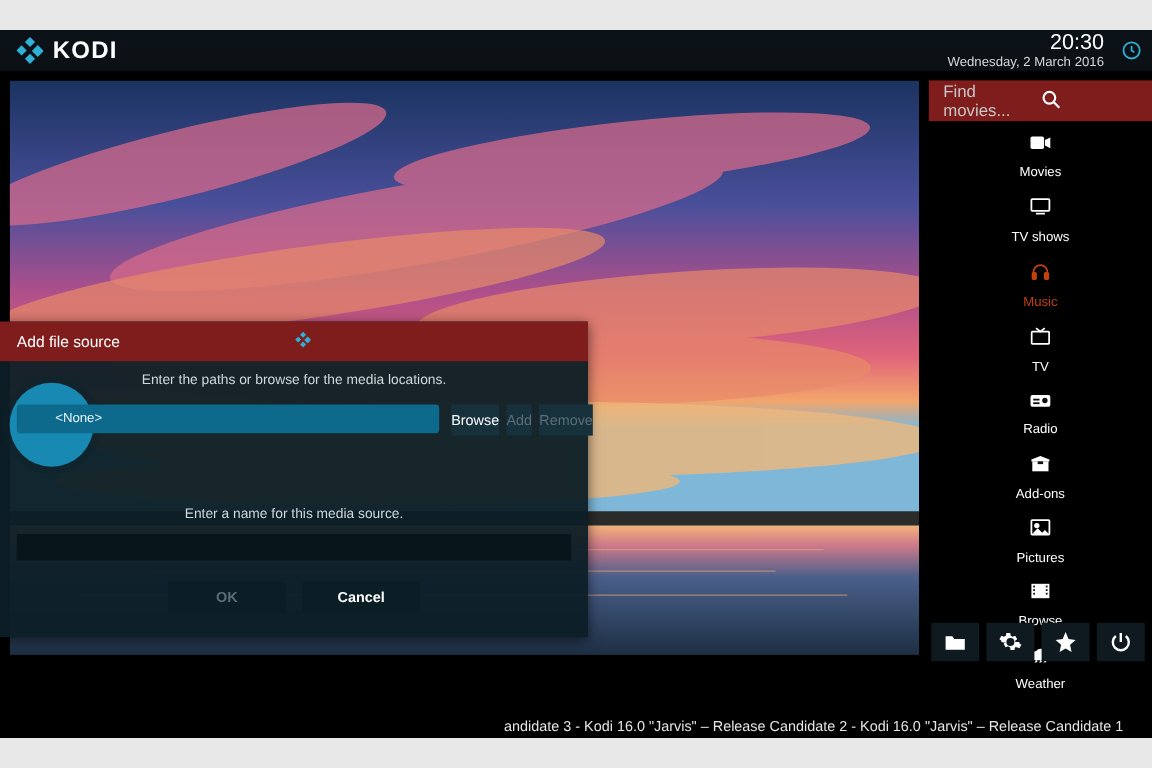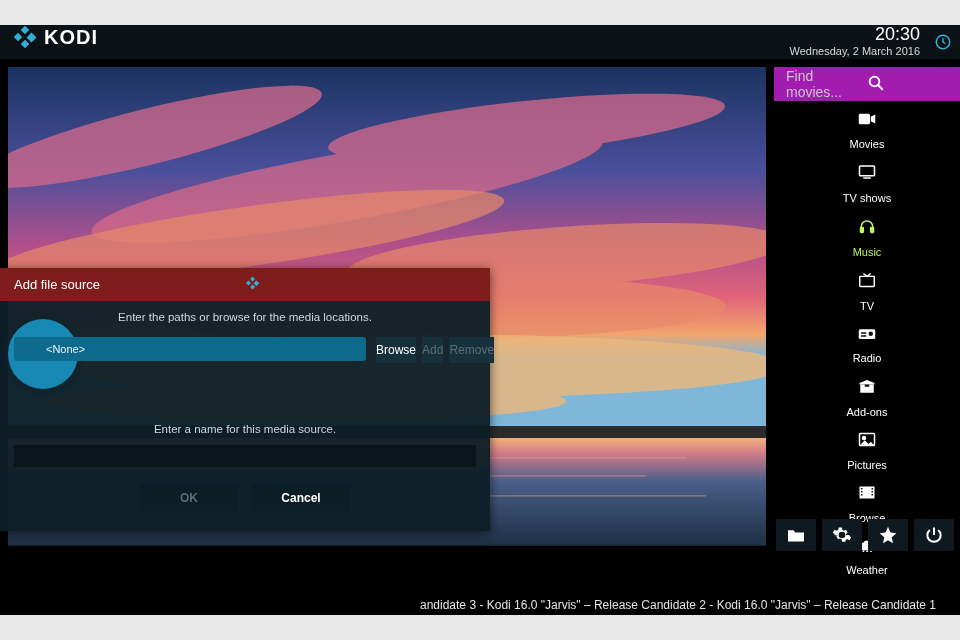--- a/index.html
+++ b/index.html
@@ -1,37 +1,37 @@
 <!DOCTYPE html>
 <html><head>
 <meta charset="utf-8">
 <style>
   * { margin:0; padding:0; box-sizing:border-box; font-family:Arial,Helvetica,sans-serif; }
   html,body{ width:960px; height:640px; background:#e8e8e8; overflow:hidden; }
   .app { position:absolute; left:0; top:25px; width:960px; height:590px; background:#000; }
   
-  .header{ height:34px; background:linear-gradient(#0c1318,#0b1014); display:flex; align-items:flex-start; padding:0 12px; color:#fff; position:relative;}
+  .header{ height:34px; background:linear-gradient(#0c1318,#0b1014); display:flex; align-items:center; padding:0 12px; color:#fff; position:relative;}
   .logo-wrap{ display:flex; align-items:center; gap:8px;}
   .kodi-logo svg{ display:block; }
   .brand{ font-size:20px; font-weight:bold; letter-spacing:1px; color:#fff; }
   .clock-wrap{ margin-left:auto; text-align:right; line-height:1.1; padding-right:28px;}
   .clock-time{ font-size:18px; font-weight:normal; color:#fff;}
   .clock-date{ font-size:11px; color:#d8d8d8;}
   .clock-icon{ position:absolute; right:8px; top:8px; }
   
   .main{ position:relative; height:calc(100% - 34px); }
   .backdrop{ position:absolute; left:8px; top:8px; width:758px; height:480px; overflow:hidden; background:#000; }
   .sunset{ position:absolute; inset:0; }
   
   .sidebar{ position:absolute; right:0; top:8px; width:186px; }
-  .search{ height:34px; background:#a21caf; display:flex; align-items:center; padding:0 12px; color:#c8c8c8; }
+  .search{ height:34px; background:#7f1d1d; display:flex; align-items:center; padding:0 12px; color:#c8c8c8; }
   .search span{ flex:1; font-size:14px; }
   .menu{ padding:4px 0; }
   .menu-item{ display:flex; align-items:center; gap:12px; padding:7px 14px; color:#fff; font-size:11px; cursor:pointer;flex-direction:column;}
-  .menu-item.active{ color:#bef264; }
+  .menu-item.active{ color:#c2410c; }
   .menu-item .mi-icon{ width:20px; display:flex; justify-content:center; }
   .bottom-icons{ position:absolute; right:6px; top:460px; display:flex; gap:6px;}
   .bottom-icons .bicon{ width:40px; height:32px; background:#0e1a20; display:flex; align-items:center; justify-content:center; color:#fff; cursor:pointer;}
   
   .dialog{ position:absolute; left:0; top:209px; width:490px; background:rgba(12,30,38,0.95); color:#fff; z-index:5; box-shadow:0 2px 10px rgba(0,0,0,0.6);}
   .dlg-title{ display:flex; align-items:center; padding:8px 14px; background:#7f1d1d; font-size:13px; }
   .dlg-title span{ flex:1; }
   .dlg-body{ padding:10px 14px 16px; position:relative;}
   .dlg-hint{ font-size:11.5px; text-align:center; color:#cfd8dc; margin-bottom:14px;}
   .path-row{ display:flex; gap:10px; align-items:stretch;}

